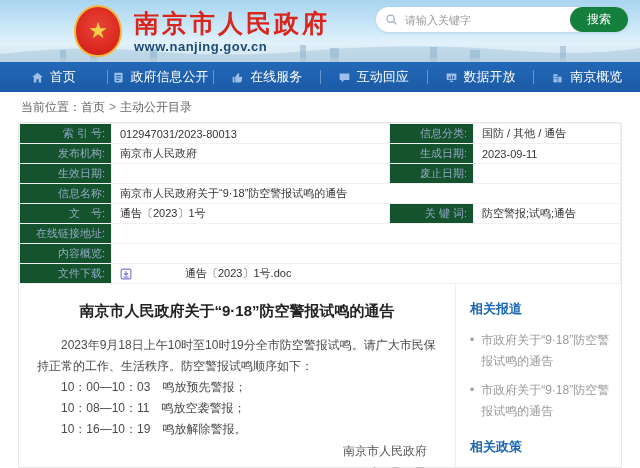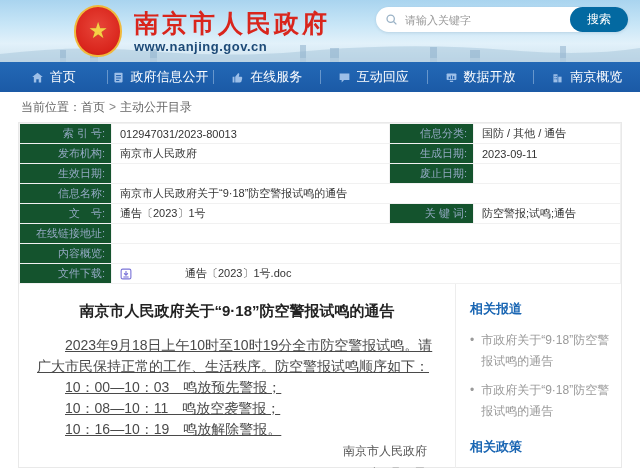--- a/index.html
+++ b/index.html
@@ -19,21 +19,21 @@
     border:2px solid #f0b93c; display:flex; align-items:center; justify-content:center; }
   .emblem .star { color:#f7d046; font-size:22px; line-height:1; text-shadow:0 0 1px #a5752a; }
   .site-text { margin-left:12px; }
   .site-name { color:#d9251c; font-size:25px; font-weight:bold; letter-spacing:3px; line-height:28px; }
   .site-url  { color:#1d4a77; font-size:13px; font-weight:bold; margin-top:2px; letter-spacing:0.5px; }
   .search { position:absolute; right:12px; top:7px; width:252px; height:25px; background:#fff;
     border-radius:13px; display:flex; align-items:center; padding-left:9px;
     box-shadow:0 1px 3px rgba(40,80,120,0.15); }
   .search input { border:none; outline:none; flex:1; font-size:11px; color:#555; background:transparent; min-width:0; }
   .search input::placeholder { color:#999; }
-  .search-btn { width:58px; height:25px; border-radius:13px; background:#0369a1; color:#fff;
+  .search-btn { width:58px; height:25px; border-radius:13px; background:#15803d; color:#fff;
     font-size:12px; border:none; cursor:pointer; flex:0 0 auto; }
   .mag { flex:0 0 auto; margin-right:5px; }
 
   
   .nav { height:30px; background:linear-gradient(180deg,#2369b6,#1b5aa6); display:flex; }
   .nav-item { flex:1; display:flex; align-items:center; justify-content:center; gap:6px;
     color:#fff; font-size:13px; position:relative; cursor:pointer; }
   .nav-item + .nav-item::before { content:""; position:absolute; left:0; top:8px; bottom:8px;
     width:1px; background:rgba(190,215,240,0.45); }
   .nav-item svg { flex:0 0 auto; }
@@ -49,21 +49,21 @@
   .meta-table { width:100%; border-collapse:collapse; font-size:11px; table-layout:fixed; }
   .meta-table td { border:1px solid #f1f1f1; padding:2px 8px; height:17px; overflow:hidden;
     white-space:nowrap; color:#333; }
   .meta-table td.lbl { background:#14532d; color:#93a9c3; text-align:right; padding-right:6px; }
   .dl-cell { display:flex; align-items:center; gap:6px; }
   .dl-link { color:#333; cursor:pointer;margin-left:47px; }
 
   .content { display:flex; height:208px; }
   .article { flex:1; padding:10px 18px 0 18px; position:relative; }
   .article-title { text-align:center; font-size:15px; font-weight:bold; color:#222; margin:8px 0 14px; }
-  .body-text, .sched-line { font-size:14px; color:#4a4a4a; line-height:21px; text-indent:2em; margin:0;text-decoration:underline; }
+  .body-text, .sched-line { font-size:12px; color:#4a4a4a; line-height:21px; text-indent:2em; margin:0; }
   .signature { position:absolute; right:28px; bottom:8px; text-align:center; font-size:12px;
     color:#555; line-height:22px; }
 
   .sidebar { width:166px; border-left:1px solid #ededed; padding:12px 10px 0 14px; }
   .side-title { color:#1a66b3; font-weight:bold; font-size:13px; margin:4px 0 12px; }
   .side-title.second { margin-top:16px; }
   .side-item { display:flex; gap:7px; font-size:12px; color:#9a9a9a; line-height:21px;
     margin-bottom:8px; cursor:pointer; }
   .side-item .dot { color:#9a9a9a; flex:0 0 auto; }
 </style>

